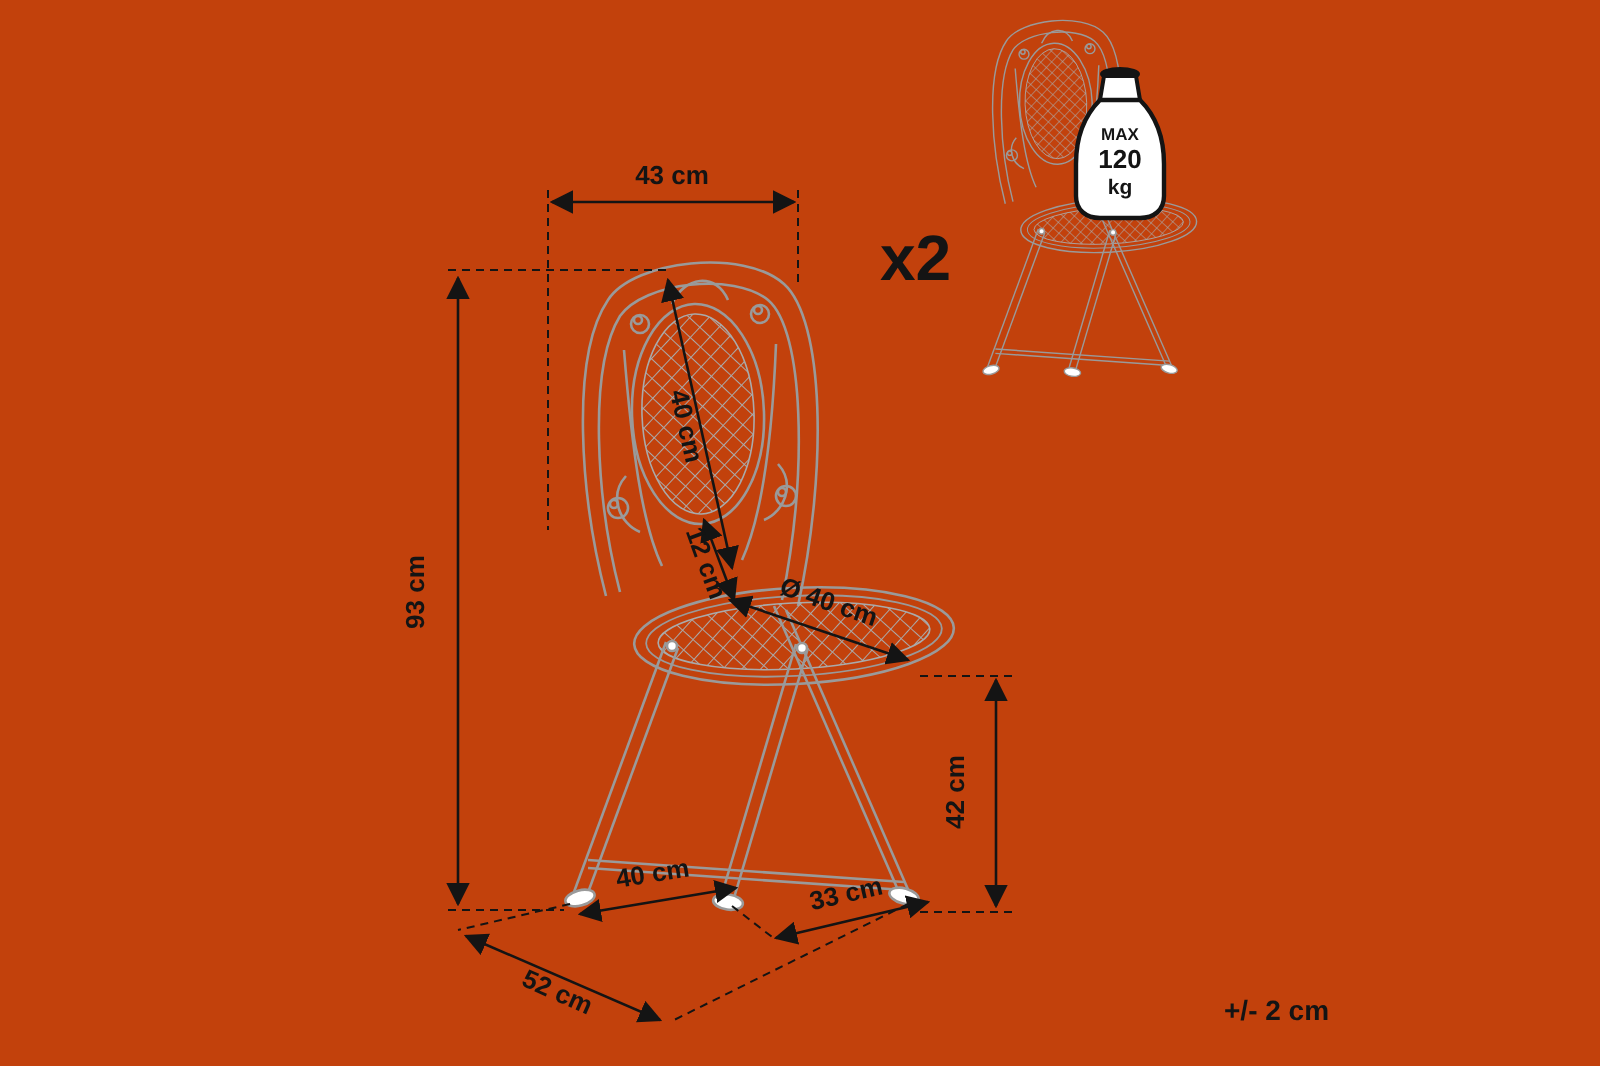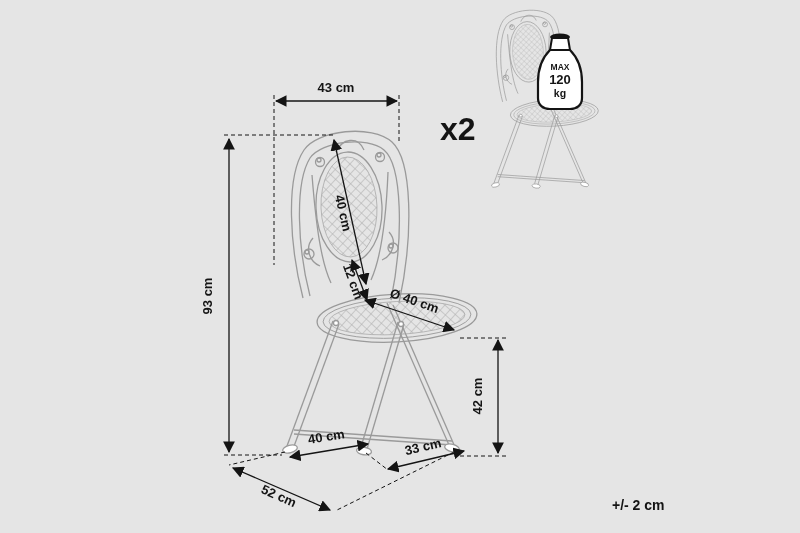--- a/index.html
+++ b/index.html
@@ -1,16 +1,16 @@
 <!DOCTYPE html>
 <html><head>
 <meta charset="utf-8">
 <style>
   html,body{margin:0;padding:0;background:#ffffff;}
-  .stage{position:relative;width:800px;height:533px;background:#e5e5e5;overflow:hidden;
+  .stage{position:relative;width:800px;height:533px;background:#c2410c;overflow:hidden;
          font-family:"Liberation Sans", sans-serif;text-decoration:underline;}
   svg{position:absolute;inset:0;}
   svg text{font-family:"Liberation Sans", sans-serif;font-weight:bold;fill:#141414;}
   .dim-label{font-size:13px;}
   .qty-label{font-size:32px;}
   .tol-label{font-size:14px;}
   .w-max{font-size:8.5px;}
   .w-val{font-size:13px;}
   .w-unit{font-size:10.5px;}
   .dimline{stroke:#141414;stroke-width:1.3;fill:none;}

